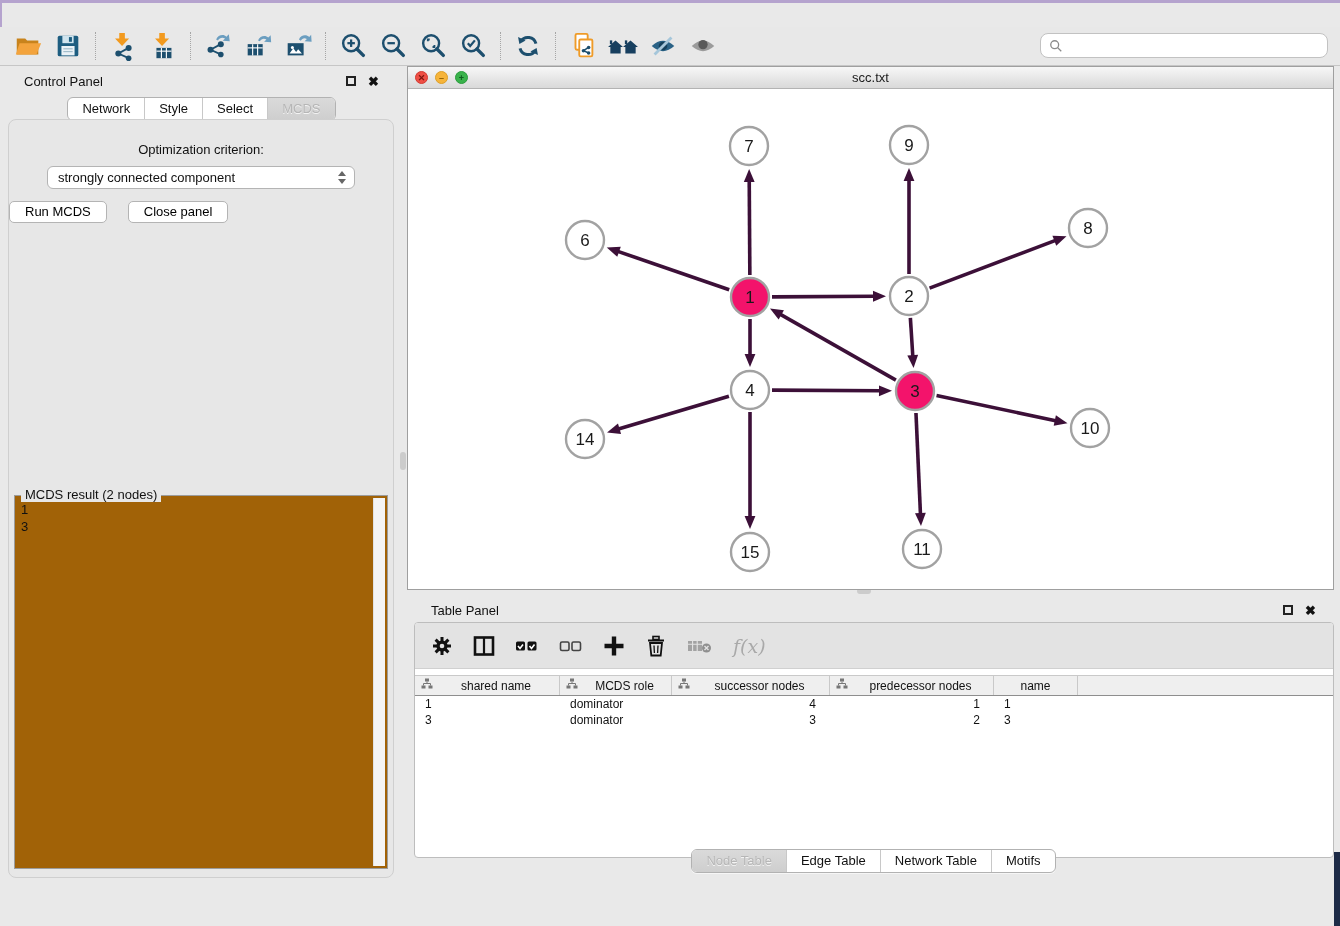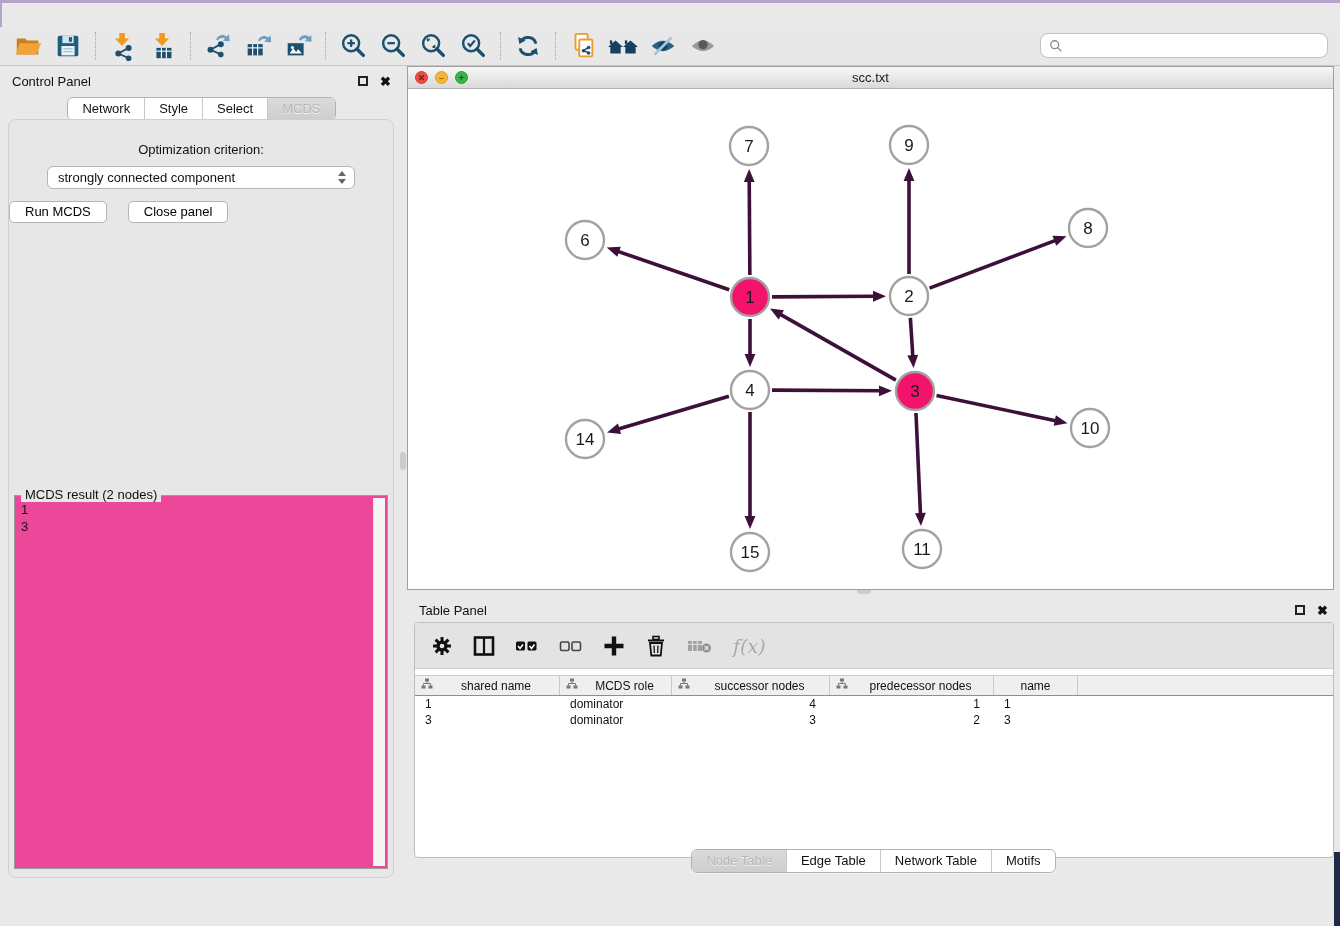--- a/index.html
+++ b/index.html
@@ -32,21 +32,21 @@
   .tb-btn svg { display:block; }
   .tb-sep { height:28px; border-left:1px dotted #a6a6a6; margin:0 7px; }
   .search-field {
     position:absolute; right:12px; top:6px; width:288px; height:25px;
     background:#fff; border:1px solid #c2c2c2; border-radius:8px;
     display:flex; align-items:center; padding:0 8px; gap:5px;
   }
   .search-field input { border:none; outline:none; flex:1; font-size:13px; font-family:inherit; background:transparent; }
   
   .control-panel { position:absolute; left:0; top:66px; width:403px; height:824px; }
-  .panel-header { display:flex; align-items:center; height:30px; padding:0 12px; font-size:13px; }
+  .panel-header { display:flex; align-items:center; height:30px; padding:0 24px; font-size:13px; }
   .panel-header .ph-title { flex:1; }
   .float-btn { width:10px; height:10px; border:2px solid #222; margin-right:12px; cursor:default; }
   .close-btn { font-size:13px; font-weight:bold; color:#111; cursor:default; }
   .seg-row { position:absolute; left:0; width:100%; display:flex; justify-content:center; }
   .cp-tabs { top:31px; }
   .seg { display:inline-flex; border:1px solid #b2b2b2; border-radius:6px; background:#fff; overflow:hidden; box-shadow:0 1px 0 rgba(255,255,255,.6); }
   .seg-tab { padding:3px 14px; font-size:13px; line-height:16px; border-left:1px solid #c8c8c8; color:#111; cursor:default; white-space:nowrap; }
   .seg-tab:first-child { border-left:none; }
   .seg-tab.selected { background:linear-gradient(#dadada,#cecece); color:#b6b6b6; text-shadow:0 1px 0 #f4f4f4; }
   .panel-box {
@@ -62,21 +62,21 @@
   .dropdown .dd-value { flex:1; }
   .dd-arrows { display:flex; flex-direction:column; gap:3px; align-items:center; width:12px; }
   .dd-arrows i { display:block; width:0; height:0; border-left:4px solid transparent; border-right:4px solid transparent; }
   .dd-up { border-bottom:5px solid #666; }
   .dd-down { border-top:5px solid #666; }
   .btn-row { margin-top:12px; display:flex; justify-content:flex-start; gap:21px; }
   .aq-btn {
     height:22px; padding:0 15px; font-size:13px; line-height:20px;
     background:#fff; border:1px solid #b4b4b4; border-radius:5px; cursor:default;
   }
-  .result-group { position:absolute; left:5px; right:5px; top:375px; bottom:8px; border:1px solid #9c9c9c; background:#ec4899; }
+  .result-group { position:absolute; left:5px; right:5px; top:375px; bottom:8px; border:1px solid #9c9c9c; background:#a16207; }
   .result-legend { position:absolute; top:-9px; left:6px; background:#e7e7e7; padding:0 4px; font-size:13px; }
   .result-text { position:absolute; left:2px; right:16px; top:3px; bottom:2px; font-size:13px; line-height:17px; padding:2px 4px; white-space:pre-line; overflow:hidden; }
   .result-scroll { position:absolute; top:2px; right:2px; bottom:2px; width:12px; background:#f4f4f4; border-left:1px solid #e2e2e2; }
   .v-split-handle { position:absolute; left:400px; top:452px; width:6px; height:18px; border-radius:3px; background:#cccccc; }
   .h-split-handle { position:absolute; left:857px; top:588px; width:14px; height:6px; border-radius:3px; background:#cccccc; }
   
   .net-window {
     position:absolute; left:407px; top:66px; width:927px; height:524px;
     border:1px solid #9f9f9f; background:#fff;
   }

